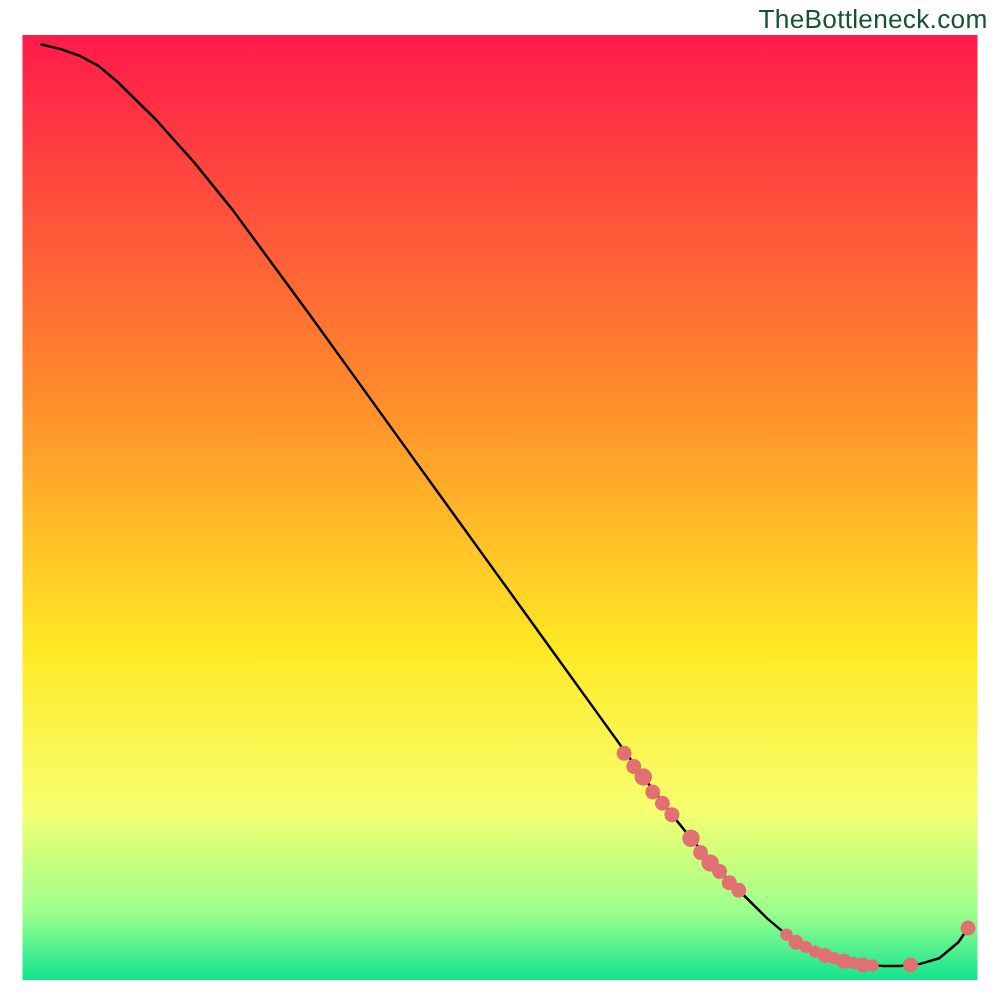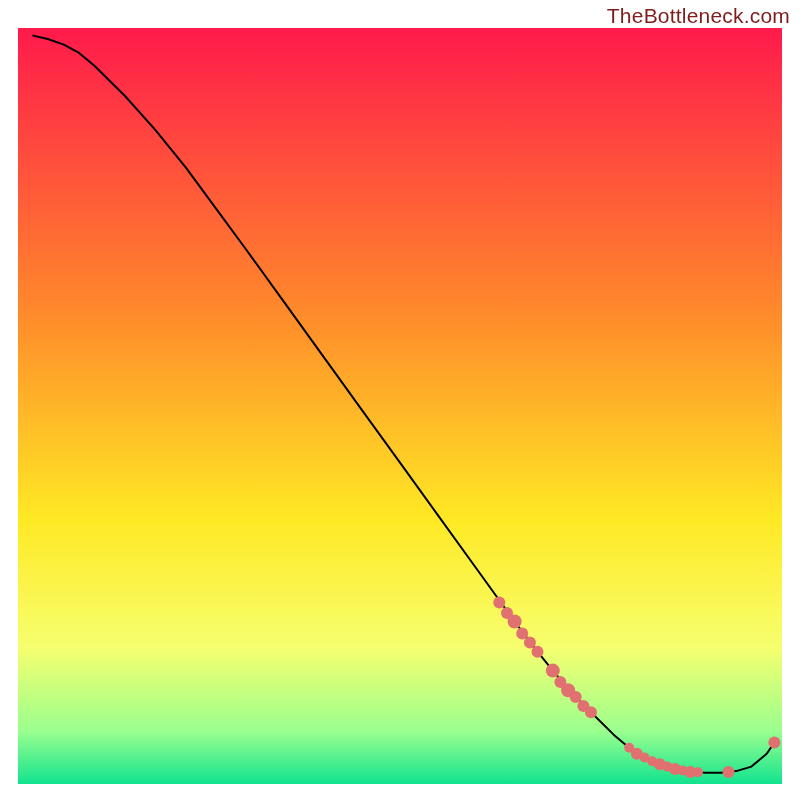--- a/index.html
+++ b/index.html
@@ -2,21 +2,21 @@
 <html><head>
 <meta charset="utf-8">
 <style>
   html,body{margin:0;padding:0;width:800px;height:800px;overflow:hidden;background:#fff;}
   .chart-wrap{position:relative;width:800px;height:800px;}
   .watermark{
     position:absolute;
     top:4px;right:10px;
     font-family:Arial,Helvetica,sans-serif;
     font-size:21px;
-    color:#7f1d1d;
+    color:#14532d;
     font-weight:400;
     letter-spacing:0.2px;
   }
   svg{display:block;}
 </style>
 </head>
 <body>
 
 <div class="chart-wrap">
   <div class="watermark">TheBottleneck.com</div>

